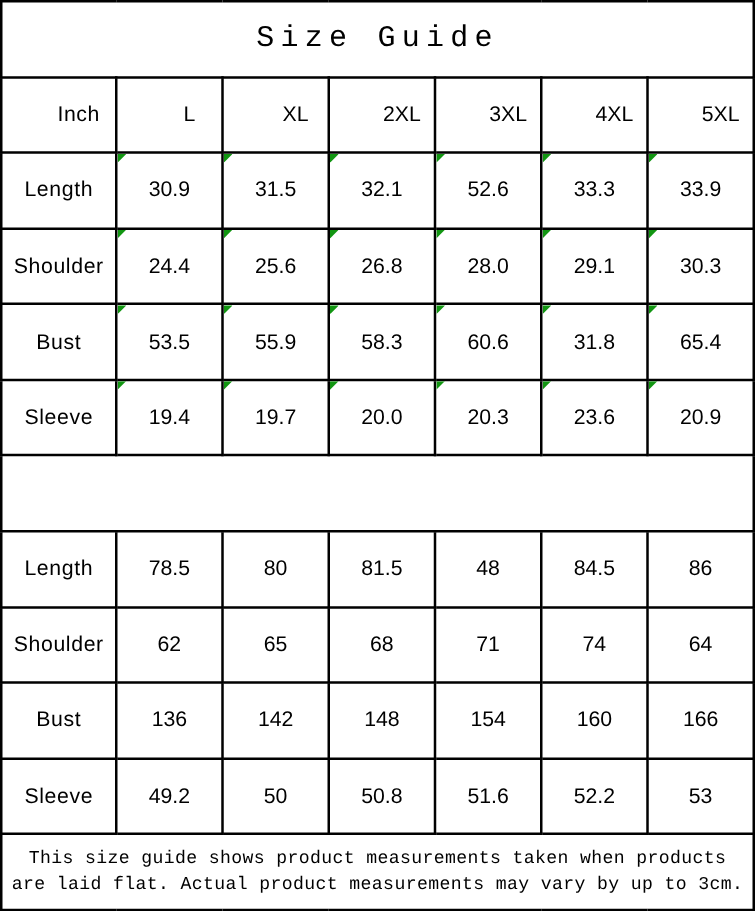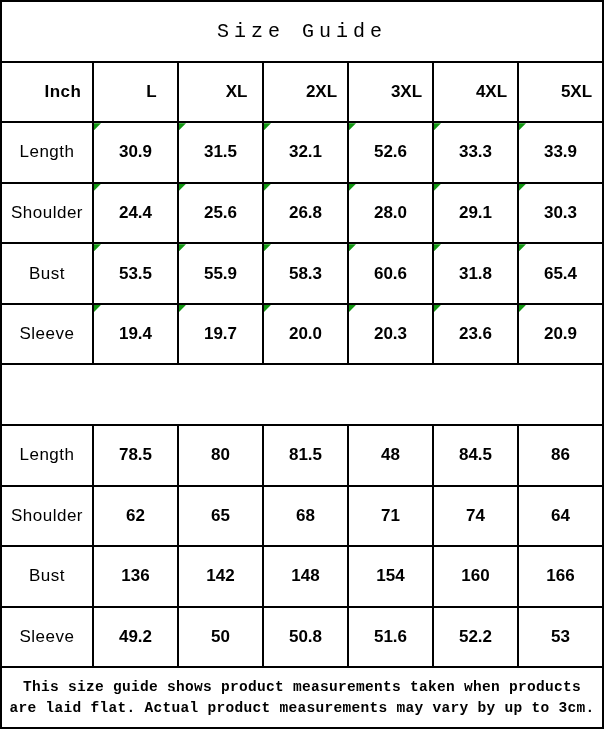--- a/index.html
+++ b/index.html
@@ -20,36 +20,36 @@
     vertical-align: middle;
     padding: 0;
     position: relative;
     font-size: 17px;
     color: #000000;
     overflow: hidden;
   }
   tr.title-row { height: 56px; }
   tr.title-row td {
     font-family: "Liberation Mono", monospace;
-    font-size: 20px;
+    font-size: 24px;
     letter-spacing: 5px;
     font-weight: 400;
   }
   tr.grid-row { height: 56px; }
-  tr.head-row td { font-weight: bold; padding-left: 32px; }
+  tr.head-row td { font-weight: normal; padding-left: 32px; }
   td.row-label { font-weight: normal; letter-spacing: 0.5px; }
-  td.value-cell { font-weight: 700; }
+  td.value-cell { font-weight: 400; }
   tr.spacer-row { height: 56px; }
   tr.footer-row { height: 56px; }
   tr.footer-row td {
     font-family: "Liberation Mono", monospace;
     font-size: 14.5px;
     letter-spacing: 0.3px;
     line-height: 1.45;
-    font-weight: 700;
+    font-weight: 400;
   }
   .flag {
     position: absolute;
     top: 0px; left: 0px;
     width: 7px; height: 7px;
     background: #129612;
     clip-path: polygon(0 0, 100% 0, 0 100%);
   }
 </style>
 </head>

